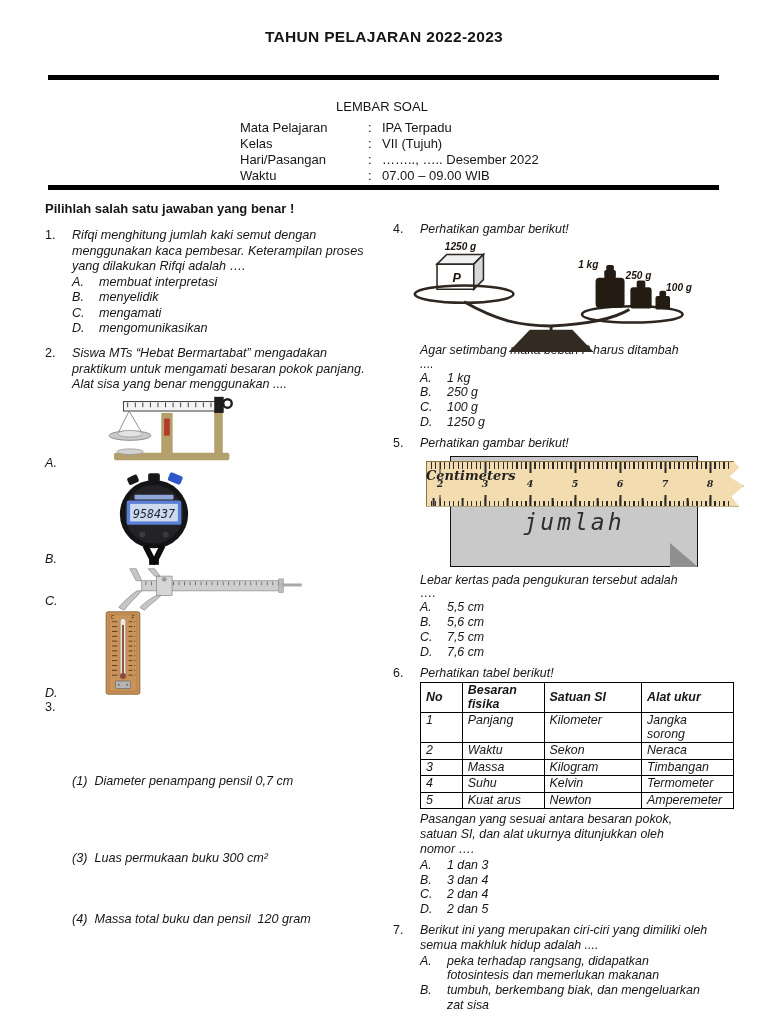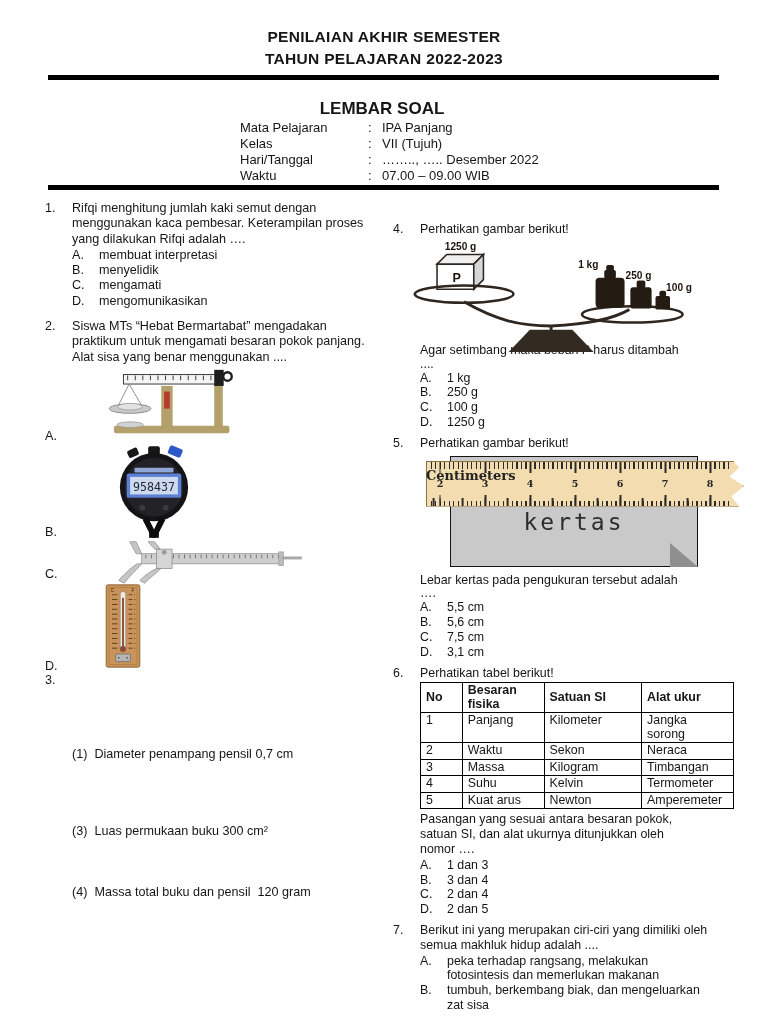--- a/index.html
+++ b/index.html
@@ -6,34 +6,34 @@
   html,body { width:768px; height:1024px; }
   body { background:#ffffff; font-family:"Liberation Sans", sans-serif; color:#161616; position:relative; overflow:hidden; }
   .page { position:absolute; inset:0; background:#fff; }
 
   
   .doc-header { position:absolute; top:26px; left:0; right:0; text-align:center; }
   .doc-title { font-size:15.5px; font-weight:bold; letter-spacing:.3px; line-height:22px; }
   .rule { position:absolute; left:48px; width:671px; height:4.5px; background:#000; }
   .rule1 { top:75px; }
   .rule2 { top:185px; }
-  .sheet-title { position:absolute; top:99px; left:0; right:4px; text-align:center; font-size:17px; font-weight:bold; }
+  .sheet-title { position:absolute; top:99px; left:0; right:4px; text-align:center; font-size:13px; font-weight:normal; }
   .exam-info { position:absolute; top:120px; left:240px; font-size:13px; line-height:16px; }
   .info-row { display:flex; }
   .info-label { width:128px; }
   .info-sep { width:14px; }
 
   
   .col-left  { position:absolute; left:45px;  top:201px; width:332px; font-size:12.6px; line-height:15.3px; }
   .col-right { position:absolute; left:393px; top:222px; width:342px; font-size:12.4px; line-height:14.8px; }
   .instruction { font-weight:bold; font-size:13px; margin-bottom:12px; }
 
   .q { display:flex; }
   .qnum { width:27px; flex:none; }
-  .qbody { flex:1; min-width:0; }
+  .qbody { flex:1; min-width:0;font-style:italic; }
   .opts { margin-top:1px; }
   .opt { display:flex; }
   .olet { width:27px; flex:none; }
   .otxt { flex:1; }
   .mb10 { margin-bottom:10px; } .mb6 { margin-bottom:6px; }
   .dots { line-height:12px; }
 
   
   .fig-stack { position:relative; height:306px; margin-top:2px; margin-left:-27px; }
   .fig-letter { position:absolute; left:0; }
@@ -79,55 +79,55 @@
   .narrow { max-width:272px; }
 
   .q3-items { margin:13px 0; white-space:pre-wrap; }
 </style>
 </head>
 <body>
 
 <div class="page">
 
   <div class="doc-header">
-    <div class="doc-title">PENILAIAN AKHIR SEMESTER</div>
     <div class="doc-title">TAHUN PELAJARAN 2022-2023</div>
   </div>
   <div class="rule rule1"></div>
 
   <div class="sheet-title">LEMBAR SOAL</div>
   <div class="exam-info">
 
       <div class="info-row">
         <span class="info-label">Mata Pelajaran</span>
         <span class="info-sep">:</span>
-        <span class="info-value">IPA Panjang</span>
+        <span class="info-value">IPA Terpadu</span>
       </div>
 
       <div class="info-row">
         <span class="info-label">Kelas</span>
         <span class="info-sep">:</span>
         <span class="info-value">VII (Tujuh)</span>
       </div>
 
       <div class="info-row">
-        <span class="info-label">Hari/Tanggal</span>
+        <span class="info-label">Hari/Pasangan</span>
         <span class="info-sep">:</span>
         <span class="info-value">…….., ….. Desember 2022</span>
       </div>
 
       <div class="info-row">
         <span class="info-label">Waktu</span>
         <span class="info-sep">:</span>
         <span class="info-value">07.00 – 09.00 WIB</span>
       </div>
     </div>
   <div class="rule rule2"></div>
 
   <div class="col-left">
+    <div class="instruction">Pilihlah salah satu jawaban yang benar !</div>
 
     <div class="q mb10">
       <div class="qnum">1.</div>
       <div class="qbody">
         <div>Rifqi menghitung jumlah kaki semut dengan menggunakan kaca pembesar. Keterampilan proses yang dilakukan Rifqi adalah ….</div>
         <div class="opts">
 
             <div class="opt">
               <span class="olet">A.</span>
               <span class="otxt">membuat interpretasi</span>
@@ -320,21 +320,21 @@
       </div>
     </div>
 
     <div class="q mb6">
       <div class="qnum">5.</div>
       <div class="qbody">
         <div>Perhatikan gambar berikut!</div>
 
         <div class="fig5">
           <div class="paper">
-            <div class="paper-label">kertas</div>
+            <div class="paper-label">jumlah</div>
           </div>
           <div class="ruler">
             <div class="tk tk-top-mm"></div>
             <div class="tk tk-top-cm"></div>
             <div class="tk tk-bot-mm"></div>
             <div class="tk tk-bot-half"></div>
             <div class="tk tk-bot-cm"></div>
             <div class="ruler-title">Centimeters</div>
             <div class="ruler-nums">
 
@@ -363,21 +363,21 @@
               <span class="otxt">5,6 cm</span>
             </div>
 
             <div class="opt">
               <span class="olet">C.</span>
               <span class="otxt">7,5 cm</span>
             </div>
 
             <div class="opt">
               <span class="olet">D.</span>
-              <span class="otxt">3,1 cm</span>
+              <span class="otxt">7,6 cm</span>
             </div>
           </div>
       </div>
     </div>
 
     <div class="q mb6">
       <div class="qnum">6.</div>
       <div class="qbody">
         <div>Perhatikan tabel berikut!</div>
 
@@ -462,21 +462,21 @@
     </div>
 
     <div class="q">
       <div class="qnum">7.</div>
       <div class="qbody">
         <div>Berikut ini yang merupakan ciri-ciri yang dimiliki oleh semua makhluk hidup adalah ....</div>
         <div class="opts">
 
             <div class="opt">
               <span class="olet">A.</span>
-              <span class="otxt narrow" style="max-width:262px">peka terhadap rangsang, melakukan fotosintesis dan memerlukan makanan</span>
+              <span class="otxt narrow" style="max-width:262px">peka terhadap rangsang, didapatkan fotosintesis dan memerlukan makanan</span>
             </div>
 
             <div class="opt">
               <span class="olet">B.</span>
               <span class="otxt narrow" style="max-width:262px">tumbuh, berkembang biak, dan mengeluarkan zat sisa</span>
             </div>
           </div>
       </div>
     </div>
 

